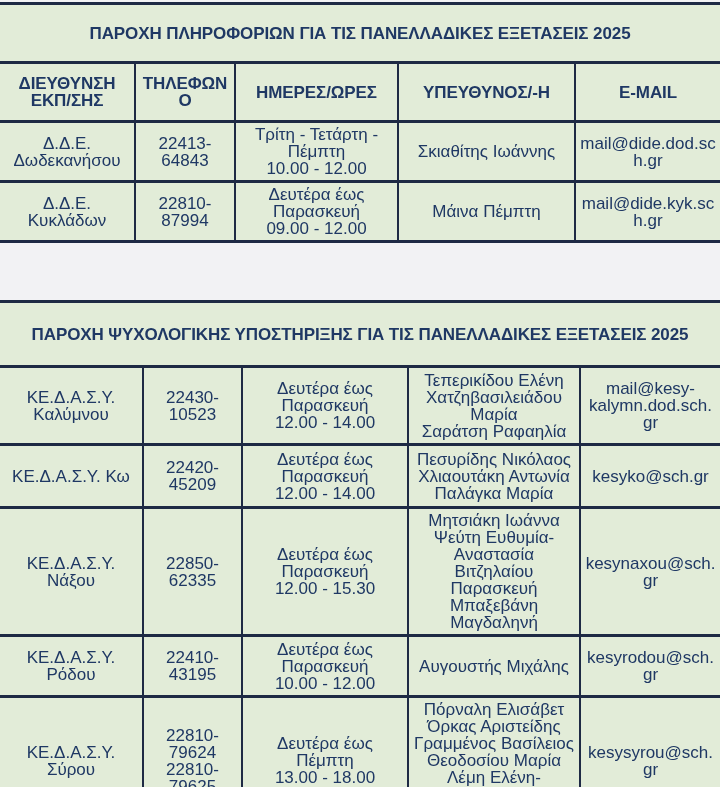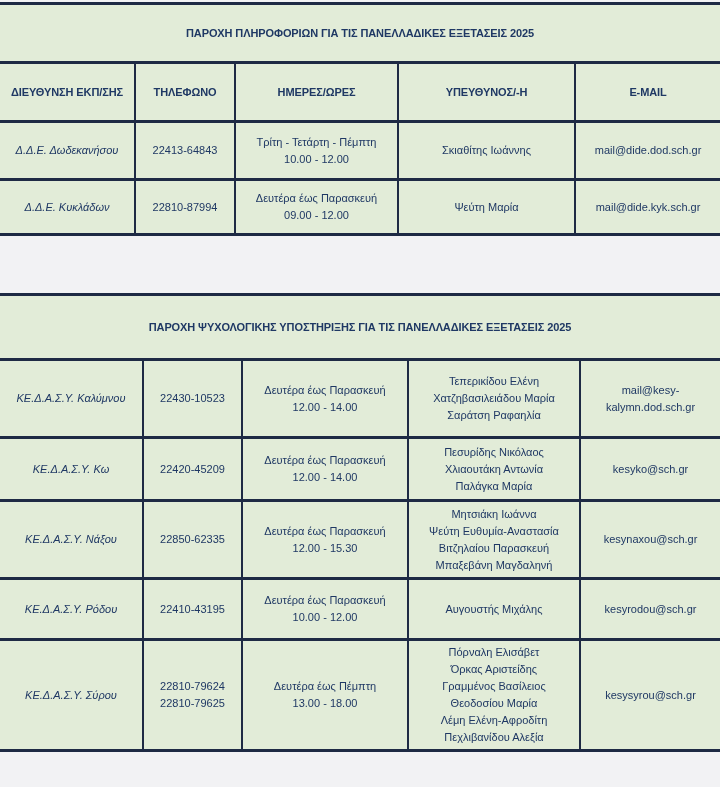--- a/index.html
+++ b/index.html
@@ -24,21 +24,21 @@
     background:var(--cell-bg);
   }
   table.t1{margin-top:2px;}
   table.t2{margin-top:57px;}
   table.grid td{
     border:2px solid var(--border);
     border-top-width:3px;
     border-bottom-width:3px;
     text-align:center;
     vertical-align:middle;
-    font-size:11px;
+    font-size:17px;
     line-height:17px;
     padding:3px 4px;
     white-space:pre-line;
     word-wrap:break-word;
   }
   table.grid td:first-child{border-left:0;}
   table.grid td:last-child{border-right:0;}
   td.title{
     font-weight:bold;
     font-size:13px;
@@ -47,21 +47,20 @@
   td.th{
     font-weight:bold;
     font-size:12.5px;
     letter-spacing:-0.1px;
     padding:3px 2px;
   }
   td.nowrap{white-space:nowrap;margin-top:48px;}
   td.name{
     text-align:left;
     padding-left:8px;
-    font-style:italic;
   }
   
   .t1 .r-title td{height:50px;}
   .t1 .r-head td{height:50px;}
   .t1 .r-0 td{height:49px;}
   .t1 .r-1 td{height:46px;}
   .t2 .r-title td{height:56px;}
   .t2 .r-head td{height:61px;}
   .t2 .r-0 td{height:69px;}
   .t2 .r-1 td{height:54px;}
@@ -99,21 +98,21 @@
       <td>Τρίτη - Τετάρτη - Πέμπτη
 10.00 - 12.00</td>
       <td>Σκιαθίτης Ιωάννης</td>
       <td>mail@dide.dod.sch.gr</td>
     </tr>
     <tr class="r-1">
       <td class="name">Δ.Δ.Ε. Κυκλάδων</td>
       <td>22810-87994</td>
       <td>Δευτέρα έως Παρασκευή
 09.00 - 12.00</td>
-      <td>Ψεύτη Μαρία</td>
+      <td>Μάινα Πέμπτη</td>
       <td>mail@dide.kyk.sch.gr</td>
     </tr>
   </tbody>
     </table>
 
   <table class="grid t2">
     <colgroup>
       <col style="width:143px">
         <col style="width:99px">
         <col style="width:166px">

